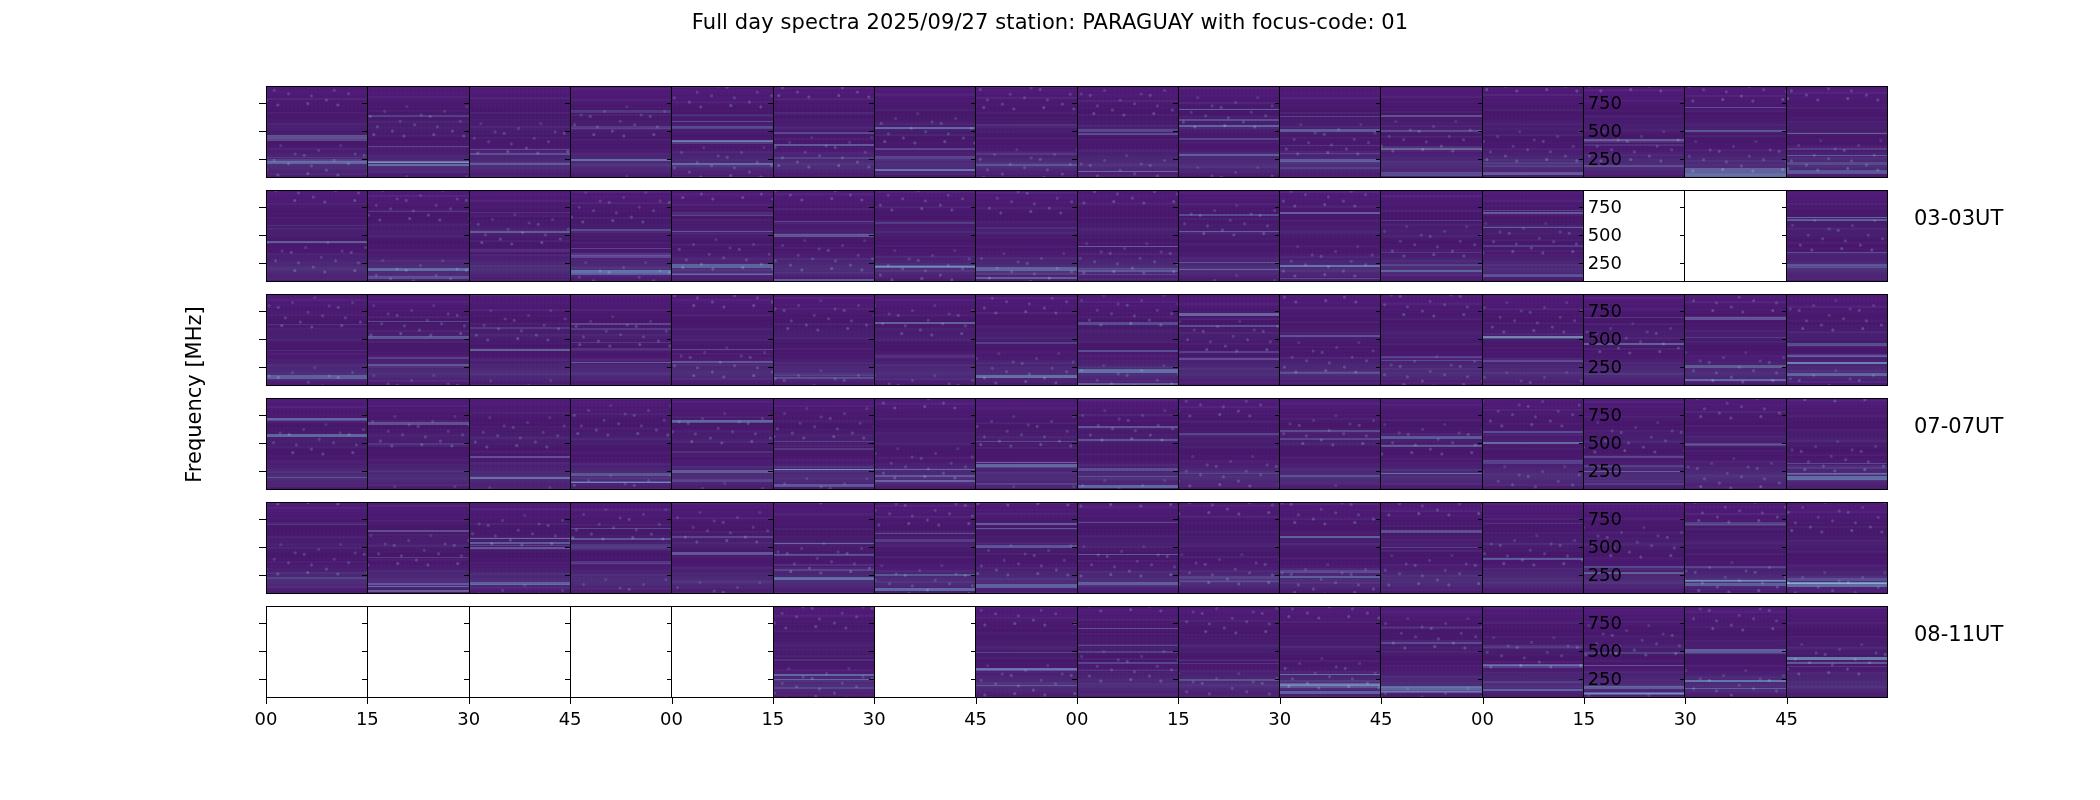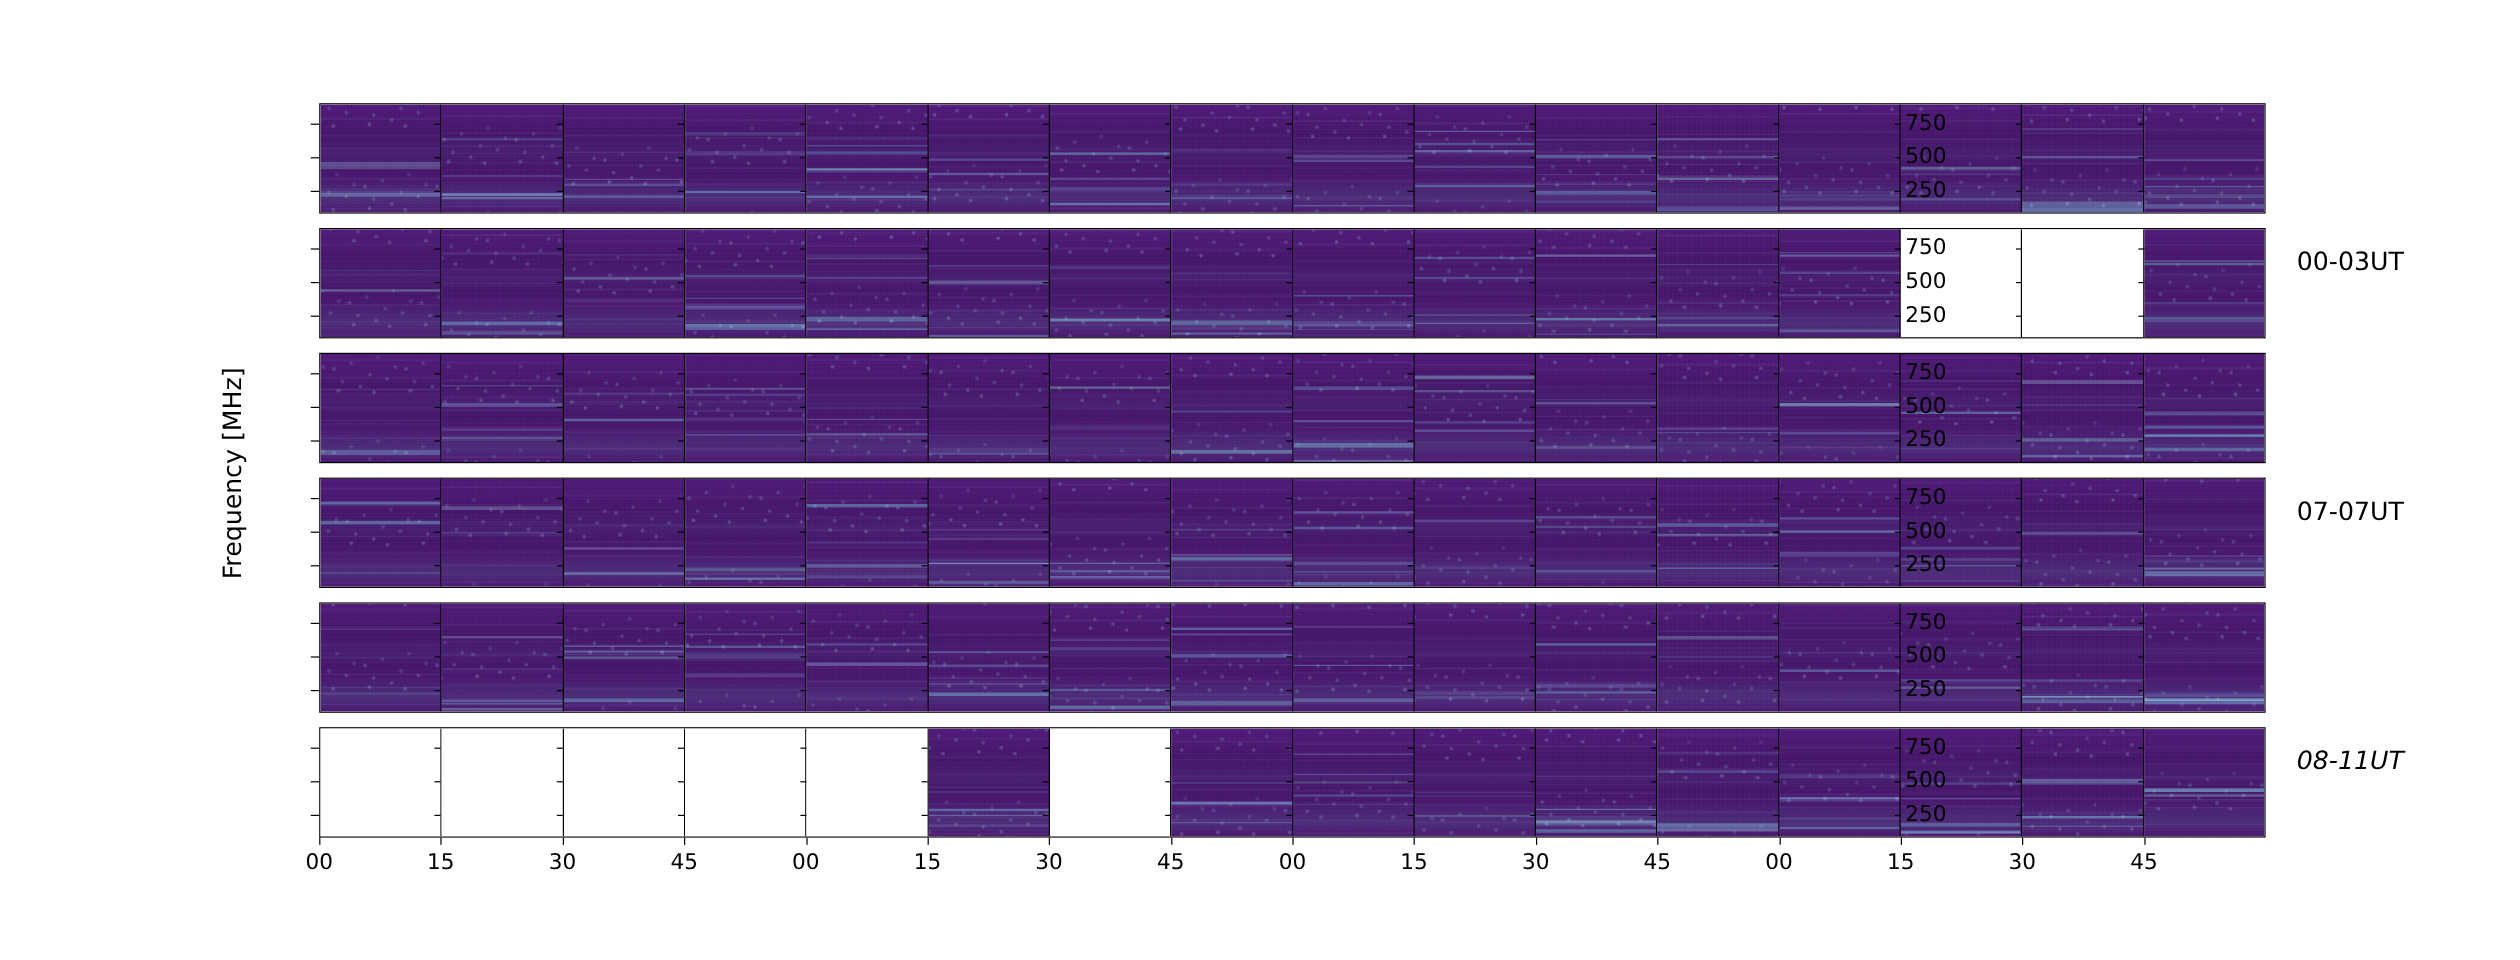--- a/index.html
+++ b/index.html
@@ -149,20 +149,21 @@
   .rowlabel{
     position:absolute;left:1914px;
     font-size:21px;line-height:21px;color:#000;white-space:nowrap;
   }
 </style>
 </head>
 <body>
 
 <div id="figure">
 
+  <div id="fig-title">Full day spectra 2025/09/27 station: PARAGUAY with focus-code: 01</div>
 
   <div id="ylabel">
     <div id="ylabel-inner">Frequency [MHz]</div>
   </div>
 
   <div id="rows-host">
       <div class="row" style="top: 86px; height: 92px;">
         <div class="axes">
           <div class="panels">
             <div class="panel data">
@@ -394,21 +395,21 @@
         <div style="position: absolute; left: 603.25px; top: 72.9268px; width: 5px; height: 0px; border-top: 1.3px solid rgb(0, 0, 0);"></div>
         <div style="position: absolute; left: 704.625px; top: 72.9268px; width: 5px; height: 0px; border-top: 1.3px solid rgb(0, 0, 0);"></div>
         <div style="position: absolute; left: 806px; top: 72.9268px; width: 5px; height: 0px; border-top: 1.3px solid rgb(0, 0, 0);"></div>
         <div style="position: absolute; left: 907.375px; top: 72.9268px; width: 5px; height: 0px; border-top: 1.3px solid rgb(0, 0, 0);"></div>
         <div style="position: absolute; left: 1008.75px; top: 72.9268px; width: 5px; height: 0px; border-top: 1.3px solid rgb(0, 0, 0);"></div>
         <div style="position: absolute; left: 1110.12px; top: 72.9268px; width: 5px; height: 0px; border-top: 1.3px solid rgb(0, 0, 0);"></div>
         <div style="position: absolute; left: 1211.5px; top: 72.9268px; width: 5px; height: 0px; border-top: 1.3px solid rgb(0, 0, 0);"></div>
         <div style="position: absolute; left: 1312.88px; top: 72.9268px; width: 5px; height: 0px; border-top: 1.3px solid rgb(0, 0, 0);"></div>
         <div style="position: absolute; left: 1414.25px; top: 72.9268px; width: 5px; height: 0px; border-top: 1.3px solid rgb(0, 0, 0);"></div>
         <div style="position: absolute; left: 1515.62px; top: 72.9268px; width: 5px; height: 0px; border-top: 1.3px solid rgb(0, 0, 0);"></div>
-        <div class="rowlabel" style="top: 122px; left: 1648px;">00-03UT</div>
+        <div class="rowlabel" style="top: 122px; left: 1648px;">03-03UT</div>
       </div>
       <div class="row" style="top: 190px; height: 92px;">
         <div class="axes">
           <div class="panels">
             <div class="panel data">
               <div class="tex tex-base" style="background-position: 0px 11px;"></div>
               <div class="tex tex-vert"></div>
               <div class="tex tex-horiz" style="background-position: 0px 3px;"></div>
               <div class="tex tex-band"></div>
               <div class="tex tex-noise" style="background-position: 20px 18px;"></div>
@@ -828,21 +829,21 @@
         <div style="position: absolute; left: 603.25px; top: 72.9268px; width: 5px; height: 0px; border-top: 1.3px solid rgb(0, 0, 0);"></div>
         <div style="position: absolute; left: 704.625px; top: 72.9268px; width: 5px; height: 0px; border-top: 1.3px solid rgb(0, 0, 0);"></div>
         <div style="position: absolute; left: 806px; top: 72.9268px; width: 5px; height: 0px; border-top: 1.3px solid rgb(0, 0, 0);"></div>
         <div style="position: absolute; left: 907.375px; top: 72.9268px; width: 5px; height: 0px; border-top: 1.3px solid rgb(0, 0, 0);"></div>
         <div style="position: absolute; left: 1008.75px; top: 72.9268px; width: 5px; height: 0px; border-top: 1.3px solid rgb(0, 0, 0);"></div>
         <div style="position: absolute; left: 1110.12px; top: 72.9268px; width: 5px; height: 0px; border-top: 1.3px solid rgb(0, 0, 0);"></div>
         <div style="position: absolute; left: 1211.5px; top: 72.9268px; width: 5px; height: 0px; border-top: 1.3px solid rgb(0, 0, 0);"></div>
         <div style="position: absolute; left: 1312.88px; top: 72.9268px; width: 5px; height: 0px; border-top: 1.3px solid rgb(0, 0, 0);"></div>
         <div style="position: absolute; left: 1414.25px; top: 72.9268px; width: 5px; height: 0px; border-top: 1.3px solid rgb(0, 0, 0);"></div>
         <div style="position: absolute; left: 1515.62px; top: 72.9268px; width: 5px; height: 0px; border-top: 1.3px solid rgb(0, 0, 0);"></div>
-        <div class="rowlabel" style="top: 330px; left: 1648px; font-style: italic;">08-11UT</div>
+        <div class="rowlabel" style="top: 330px; left: 1648px;">08-11UT</div>
       </div>
       <div class="row" style="top: 398px; height: 92px;">
         <div class="axes">
           <div class="panels">
             <div class="panel data">
               <div class="tex tex-base" style="background-position: 0px 17px;"></div>
               <div class="tex tex-vert"></div>
               <div class="tex tex-horiz" style="background-position: 0px 13px;"></div>
               <div class="tex tex-band"></div>
               <div class="tex tex-noise" style="background-position: 18px 62px;"></div>

